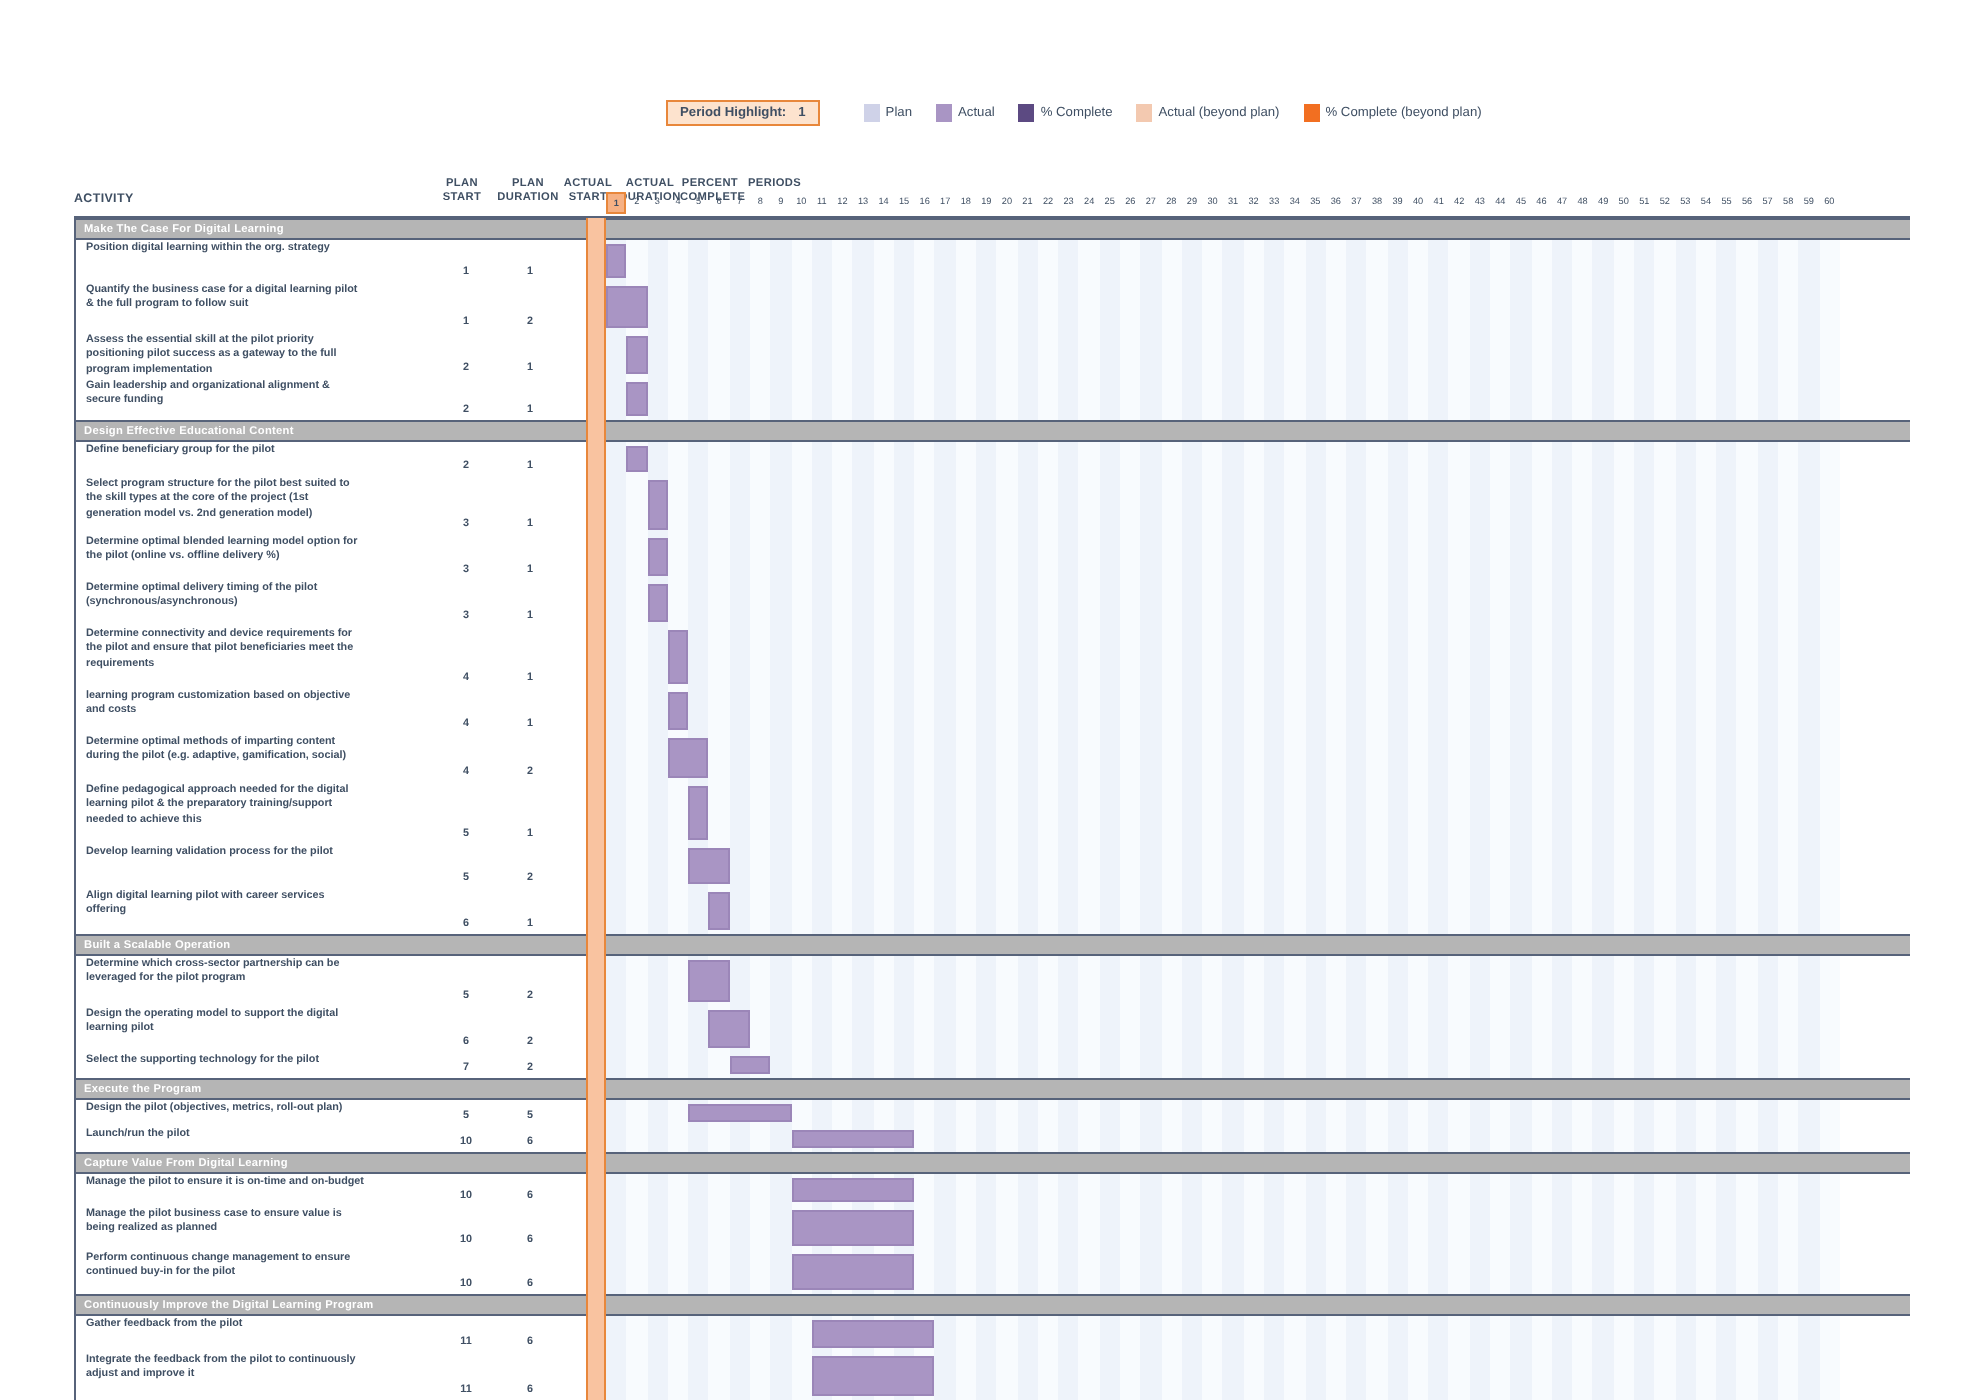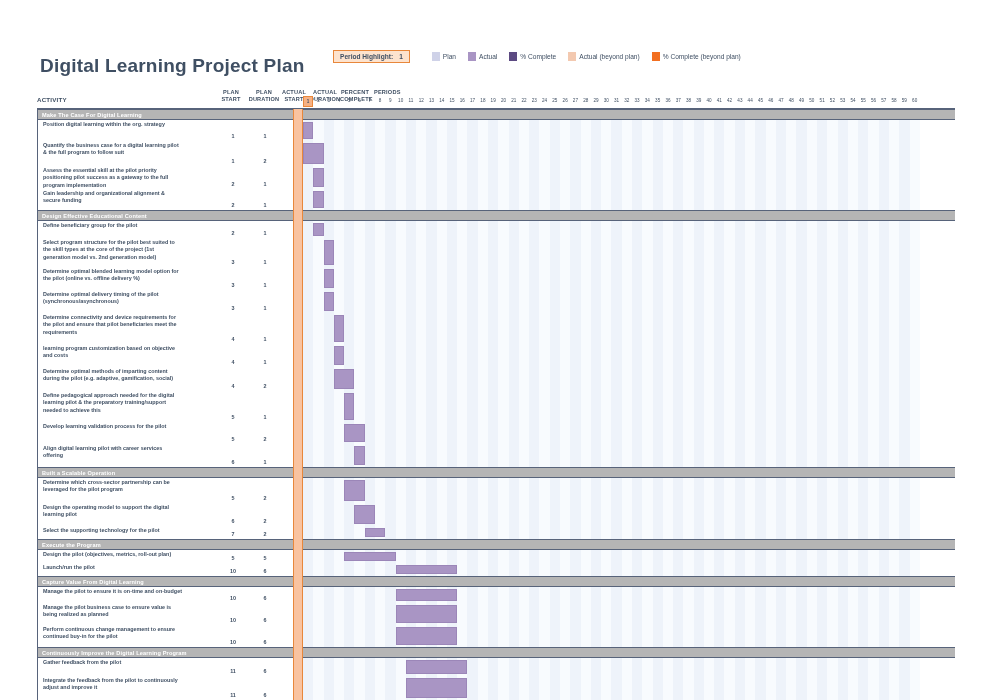--- a/index.html
+++ b/index.html
@@ -133,21 +133,20 @@
   .bar{
     position:absolute;background:#a995c4;
     border:1px solid #9b86b8;box-sizing:border-box;
   }
 </style>
 </head>
 <body>
 
 <div id="page">
 
-  <div id="title">Digital Learning Project Plan</div>
 
   <div id="legend">
     <div id="period-highlight-box">
       <span>Period Highlight:</span>
       <span>1</span>
     </div>
     <div class="legend-item">
       <span class="swatch sw-plan"></span>
       <span>Plan</span>
     </div>

